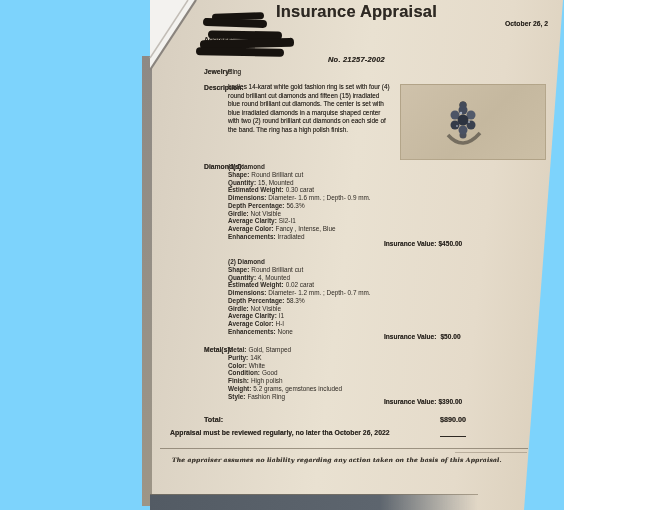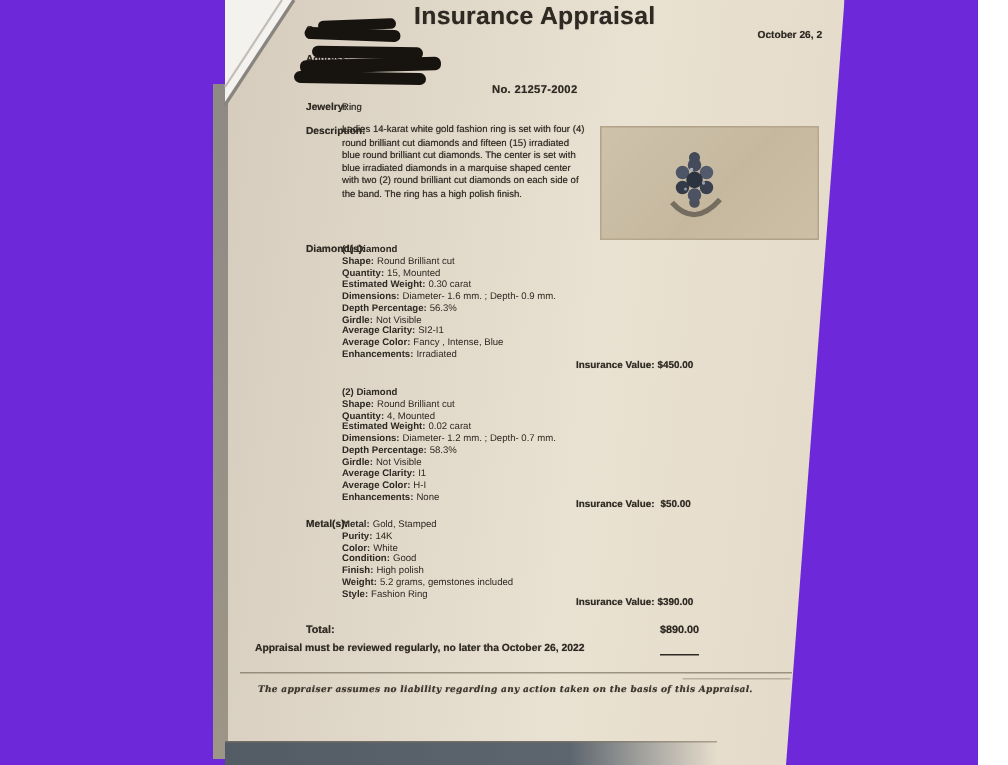--- a/index.html
+++ b/index.html
@@ -1,30 +1,30 @@
 <!DOCTYPE html>
 <html><head>
 <meta charset="utf-8">
 <style>
   html,body{margin:0;padding:0;background:#ffffff;}
   .stage{
-    position:relative;width:652px;height:510px;background:#6d28d9;overflow:hidden;
+    position:relative;width:564px;height:510px;background:#7dd3fc;overflow:hidden;
     font-family:"Liberation Sans",sans-serif;color:#2e2923;
   }
   
   .paper{
     position:absolute;inset:0;
     clip-path:polygon(150px 0px,563px 0px,524px 510px,150px 510px);
     background:linear-gradient(97deg,#c7bfb2 0%,#d9d0c1 28%,#e9e1d1 60%,#e5dbca 82%,#d9cdb9 100%);
   }
   .paper *{white-space:nowrap;}
   .txt{position:absolute;text-shadow:0 0 .5px rgba(46,41,35,.6);}
   .doc-title{left:150px;top:2px;width:413px;text-align:center;font-size:16.5px;font-weight:bold;letter-spacing:.2px;}
   .doc-date{left:505px;top:20px;font-size:6.8px;font-weight:bold;}
-  .doc-number{left:150px;top:55px;width:413px;text-align:center;font-size:7.5px;font-weight:bold;letter-spacing:.2px;}
+  .doc-number{left:150px;top:55px;width:413px;text-align:center;font-size:7.5px;font-weight:bold;letter-spacing:.2px;font-style:italic;}
   .flabel{position:absolute;left:172px;font-size:6.8px;font-weight:bold;text-shadow:0 0 .5px rgba(46,41,35,.6);margin-left:32px;}
   .value{font-size:6.4px;}
   .desc{left:228px;top:83px;font-size:6.4px;line-height:8.6px;}
   .dblock{position:absolute;left:228px;font-size:6.4px;line-height:7.75px;}
   .dblock .lb{font-weight:bold;margin-right:2px;}
   .insline{position:absolute;left:384px;font-size:6.6px;font-weight:bold;text-shadow:0 0 .5px rgba(46,41,35,.6);}
   .insline .gap{display:inline-block;width:2px;}
   .total-label{left:172px;top:415px;font-size:7.2px;font-weight:bold;}
   .total-value{left:440px;top:415px;font-size:7.2px;font-weight:bold;border-bottom:1px solid #2e2923;padding-bottom:12px;}
   .review-note{left:170px;top:429px;font-size:6.9px;font-weight:bold;}

